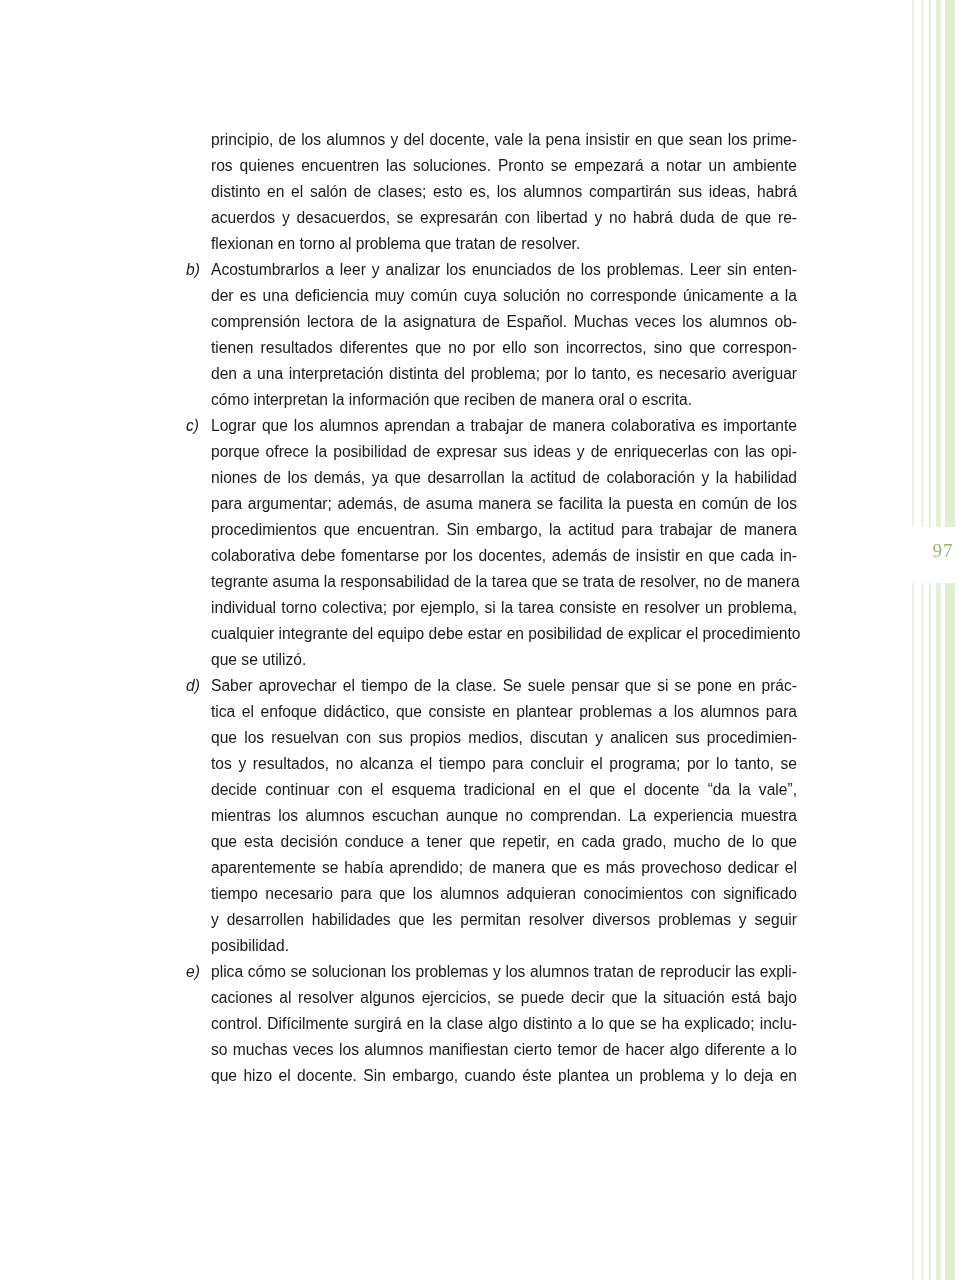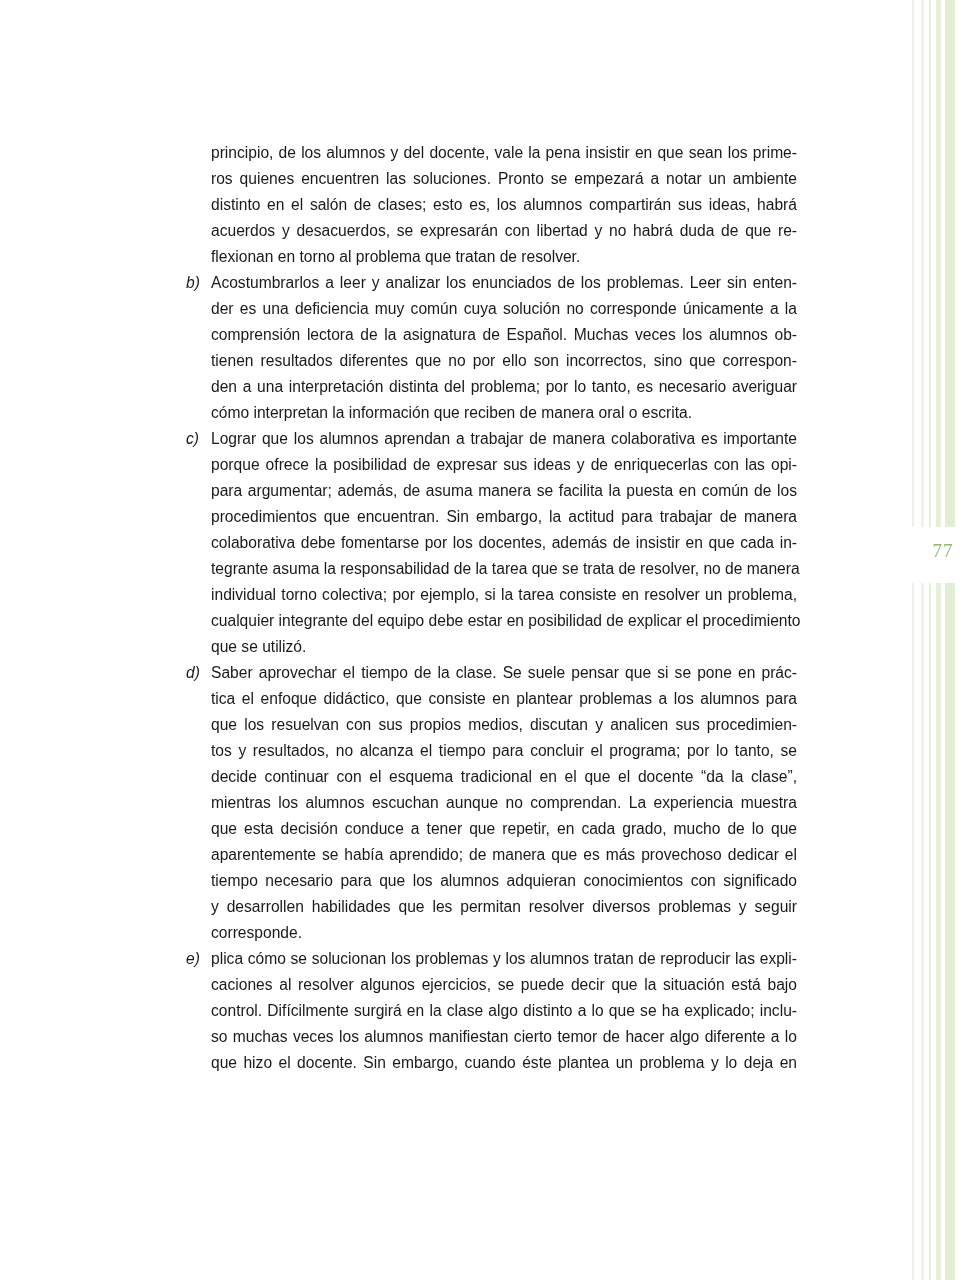--- a/index.html
+++ b/index.html
@@ -1,38 +1,38 @@
 <!DOCTYPE html>
 <html><head>
 <meta charset="utf-8">
 <style>
   html, body { margin: 0; padding: 0; }
   body { width: 972px; height: 1280px; background: #ffffff; position: relative; overflow: hidden; font-family: "Liberation Sans", sans-serif; }
   .stripes { position: absolute; top: 0; left: 908px; width: 64px; height: 1280px; }
   .stripe { position: absolute; top: 0; height: 1280px; }
   .gap { position: absolute; left: 908px; width: 64px; top: 527px; height: 56px; background: #ffffff; }
   .page-number { position: absolute; left: 928px; top: 540px; width: 30px; text-align: center; font-family: "Liberation Serif", serif; font-size: 19px; color: #8fb870; letter-spacing: 1px; }
-  .content { position: absolute; left: 211px; top: 140px; width: 586px; font-size: 15.6px; line-height: 26px; color: #1a1a1a; }
+  .content { position: absolute; left: 211px; top: 127px; width: 586px; font-size: 15.6px; line-height: 26px; color: #1a1a1a; }
   .item { position: relative; }
   .marker { position: absolute; left: -25px; top: 0; font-style: italic; }
   .line { display: block; text-align: justify; text-align-last: justify; white-space: nowrap; }
   .line.last { text-align-last: left; }
 </style>
 </head>
 <body>
 
 <div class="stripes">
   <div class="stripe" style="left:4px;width:2px;background:#eef1ea;"></div>
   <div class="stripe" style="left:13px;width:3px;background:#edf5e4;"></div>
   <div class="stripe" style="left:21px;width:2px;background:#e6f0da;"></div>
   <div class="stripe" style="left:28px;width:5px;background:#e5f0d8;"></div>
   <div class="stripe" style="left:37px;width:10px;background:#e2eed3;"></div>
 </div>
 <div class="gap"></div>
-<div class="page-number">77</div>
+<div class="page-number">97</div>
 
 <div class="content">
   <div class="item">
     <span class="line">principio, de los alumnos y del docente, vale la pena insistir en que sean los prime-</span>
     <span class="line">ros quienes encuentren las soluciones. Pronto se empezará a notar un ambiente</span>
     <span class="line">distinto en el salón de clases; esto es, los alumnos compartirán sus ideas, habrá</span>
     <span class="line">acuerdos y desacuerdos, se expresarán con libertad y no habrá duda de que re-</span>
     <span class="line last">flexionan en torno al problema que tratan de resolver.</span>
   </div>
 
@@ -43,42 +43,43 @@
     <span class="line">comprensión lectora de la asignatura de Español. Muchas veces los alumnos ob-</span>
     <span class="line">tienen resultados diferentes que no por ello son incorrectos, sino que correspon-</span>
     <span class="line">den a una interpretación distinta del problema; por lo tanto, es necesario averiguar</span>
     <span class="line last">cómo interpretan la información que reciben de manera oral o escrita.</span>
   </div>
 
   <div class="item">
     <span class="marker">c)</span>
     <span class="line">Lograr que los alumnos aprendan a trabajar de manera colaborativa es importante</span>
     <span class="line">porque ofrece la posibilidad de expresar sus ideas y de enriquecerlas con las opi-</span>
+    <span class="line">niones de los demás, ya que desarrollan la actitud de colaboración y la habilidad</span>
     <span class="line">para argumentar; además, de asuma manera se facilita la puesta en común de los</span>
     <span class="line">procedimientos que encuentran. Sin embargo, la actitud para trabajar de manera</span>
     <span class="line">colaborativa debe fomentarse por los docentes, además de insistir en que cada in-</span>
     <span class="line">tegrante asuma la responsabilidad de la tarea que se trata de resolver, no de manera</span>
     <span class="line">individual torno colectiva; por ejemplo, si la tarea consiste en resolver un problema,</span>
     <span class="line">cualquier integrante del equipo debe estar en posibilidad de explicar el procedimiento</span>
     <span class="line last">que se utilizó.</span>
   </div>
 
   <div class="item">
     <span class="marker">d)</span>
     <span class="line">Saber aprovechar el tiempo de la clase. Se suele pensar que si se pone en prác-</span>
     <span class="line">tica el enfoque didáctico, que consiste en plantear problemas a los alumnos para</span>
     <span class="line">que los resuelvan con sus propios medios, discutan y analicen sus procedimien-</span>
     <span class="line">tos y resultados, no alcanza el tiempo para concluir el programa; por lo tanto, se</span>
-    <span class="line">decide continuar con el esquema tradicional en el que el docente “da la clase”,</span>
+    <span class="line">decide continuar con el esquema tradicional en el que el docente “da la vale”,</span>
     <span class="line">mientras los alumnos escuchan aunque no comprendan. La experiencia muestra</span>
     <span class="line">que esta decisión conduce a tener que repetir, en cada grado, mucho de lo que</span>
     <span class="line">aparentemente se había aprendido; de manera que es más provechoso dedicar el</span>
     <span class="line">tiempo necesario para que los alumnos adquieran conocimientos con significado</span>
     <span class="line">y desarrollen habilidades que les permitan resolver diversos problemas y seguir</span>
-    <span class="line last">corresponde.</span>
+    <span class="line last">posibilidad.</span>
   </div>
 
   <div class="item">
     <span class="marker">e)</span>
     <span class="line">plica cómo se solucionan los problemas y los alumnos tratan de reproducir las expli-</span>
     <span class="line">caciones al resolver algunos ejercicios, se puede decir que la situación está bajo</span>
     <span class="line">control. Difícilmente surgirá en la clase algo distinto a lo que se ha explicado; inclu-</span>
     <span class="line">so muchas veces los alumnos manifiestan cierto temor de hacer algo diferente a lo</span>
     <span class="line">que hizo el docente. Sin embargo, cuando éste plantea un problema y lo deja en</span>
   </div>

